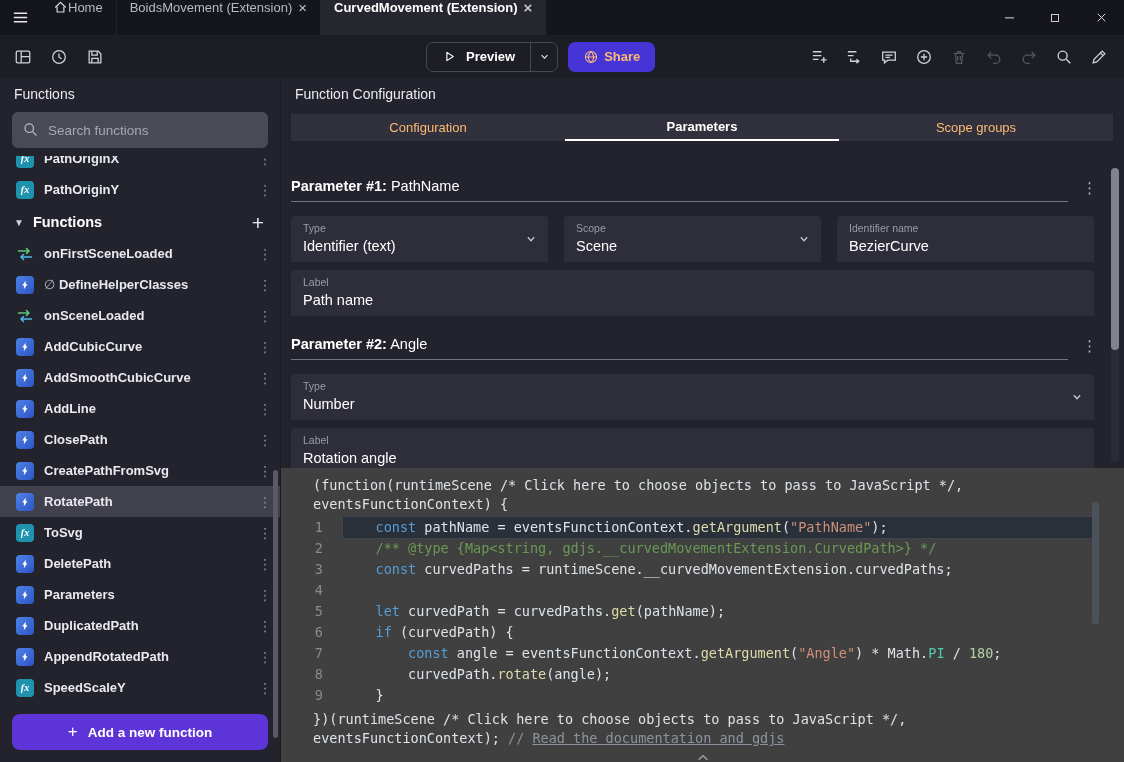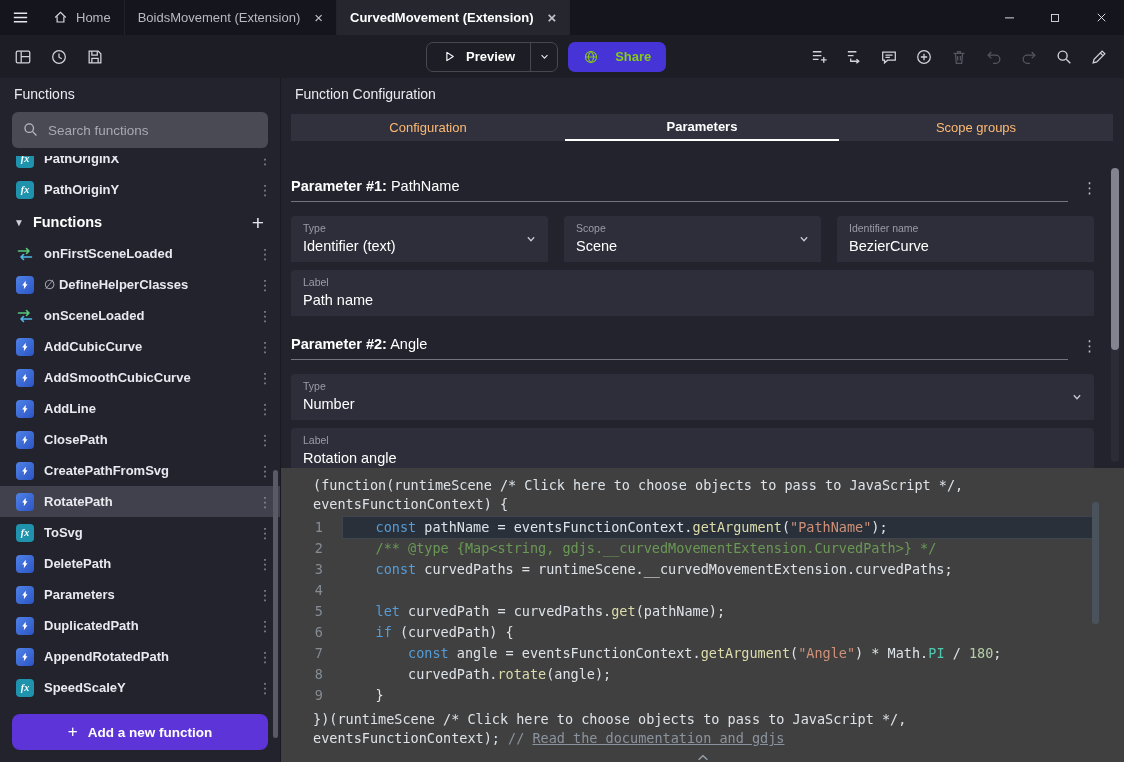--- a/index.html
+++ b/index.html
@@ -4,38 +4,38 @@
 <style>
   html,body{margin:0;padding:0;background:#0e0e13;}
   *{box-sizing:border-box;}
   .window{width:1124px;height:762px;overflow:hidden;position:relative;
     font-family:"Liberation Sans",sans-serif;color:#e8e8ee;background:#23232e;}
 
   
   .titlebar{height:35px;background:#15151d;display:flex;align-items:stretch;}
   .hamburger{width:40px;border:none;background:none;color:#e6e6ec;display:flex;align-items:center;justify-content:center;cursor:pointer;}
   .title-tabs{display:flex;}
-  .tab{display:flex;align-items:center;gap:8px;padding:0 13px;color:#b9b9c3;font-size:13px;border-right:1px solid #23232c;cursor:pointer;white-space:nowrap;}
+  .tab{display:flex;align-items:flex-start;padding:0 13px;color:#b9b9c3;font-size:13px;border-right:1px solid #23232c;cursor:pointer;white-space:nowrap;}
   .tab.active{background:#26262f;color:#fff;font-weight:bold;}
   .tab-icon{display:flex;color:#d8d8e0;}
   .tab-close{color:#c2c2cc;font-size:15px;margin-left:6px;line-height:1;}
   .win-controls{margin-left:auto;display:flex;}
   .win-btn{width:46px;border:none;background:none;color:#dcdce2;display:flex;align-items:center;justify-content:center;cursor:pointer;}
 
   
   .toolbar{height:43px;background:#1d1d26;display:flex;align-items:center;padding:0 12px 0 10px;}
   .tb-left{display:flex;gap:10px;}
   .tb-btn{width:26px;height:26px;border:none;background:none;color:#d2d3db;display:flex;align-items:center;justify-content:center;cursor:pointer;padding:0;}
   .tb-btn.disabled{color:#565661;}
   .tb-spacer1{width:318px;}
   .tb-spacer2{flex:1;}
   .preview-group{display:flex;border:1px solid #47474f;border-radius:7px;overflow:hidden;height:30px;}
   .preview-main{display:flex;align-items:center;gap:9px;padding:0 15px;color:#fff;font-weight:bold;font-size:13px;background:transparent;border:none;cursor:pointer;}
   .preview-caret{width:27px;border:none;border-left:1px solid #47474f;color:#e6e6ec;background:transparent;display:flex;align-items:center;justify-content:center;cursor:pointer;}
-  .share-btn{margin-left:10px;height:30px;border-radius:7px;background:#4634d6;color:#84cc16;font-weight:bold;font-size:13px;display:flex;align-items:center;gap:16px;padding:0 15px;border:none;cursor:pointer;}
+  .share-btn{margin-left:10px;height:30px;border-radius:7px;background:#4634d6;color:#fdba74;font-weight:bold;font-size:13px;display:flex;align-items:center;gap:5px;padding:0 15px;border:none;cursor:pointer;}
   .tb-right{display:flex;gap:9px;}
 
   
   .content{display:flex;height:684px;background:#23232e;}
 
   
   .sidebar{width:281px;display:flex;flex-direction:column;position:relative;border-right:1px solid #191921;background:#23232e;}
   .sidebar-title{height:28px;line-height:28px;padding:0 14px;font-size:14px;color:#eaeaf0;margin-top:2px;}
   .search-box{margin:4px 12px 8px;position:relative;}
   .search-input{width:100%;height:36px;background:#4a4a54;border:none;border-radius:6px;color:#e8e8ee;padding:0 10px 0 36px;font-size:13.5px;outline:none;}

